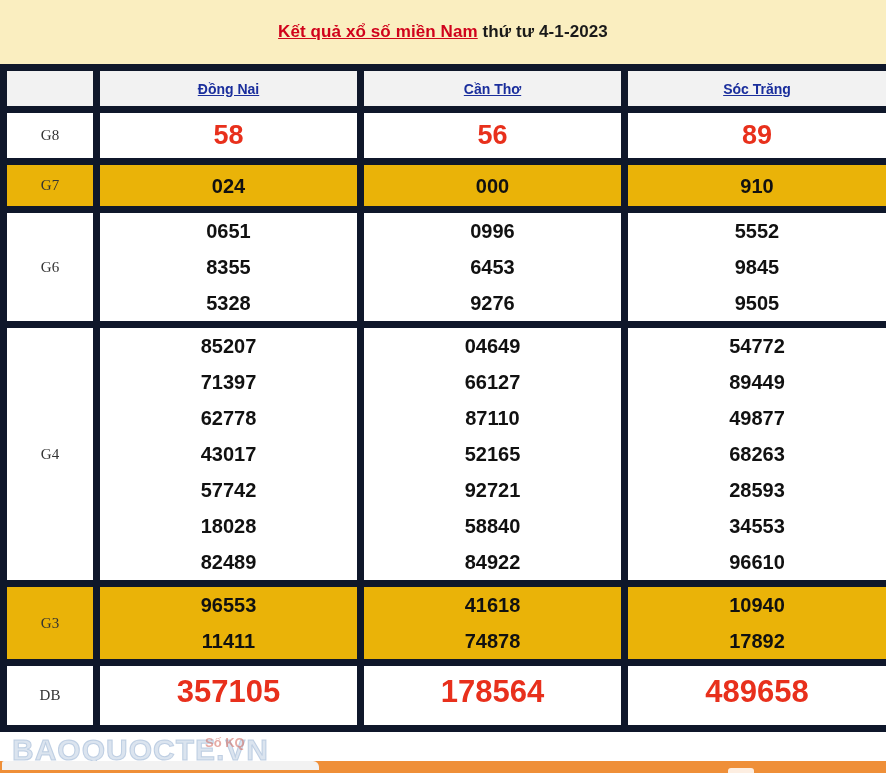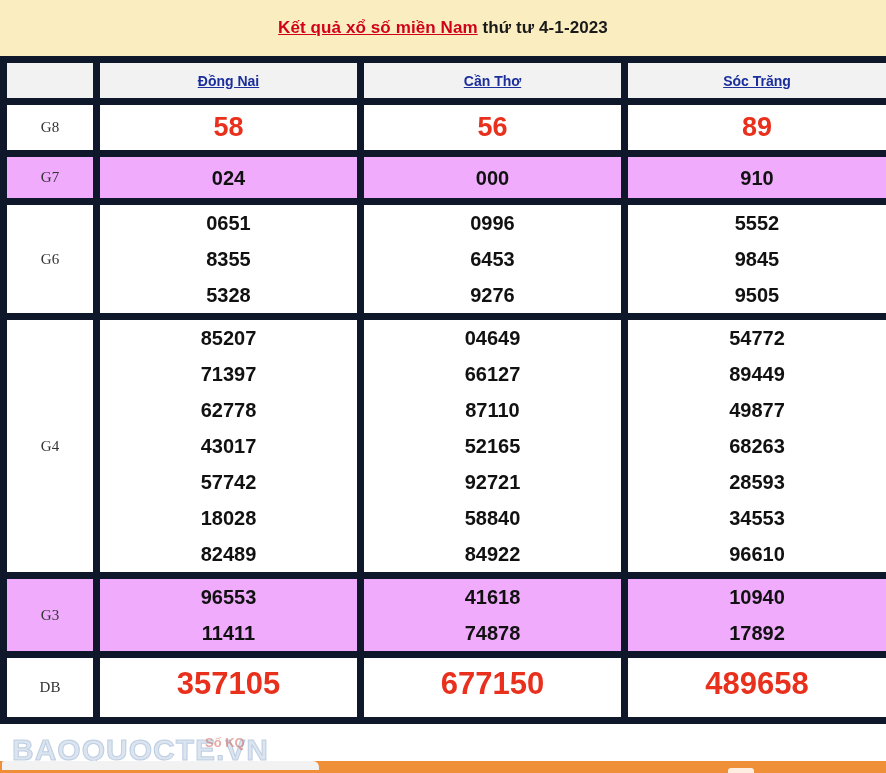--- a/index.html
+++ b/index.html
@@ -16,21 +16,21 @@
   }
   .page {
     width: 886px;
     height: 773px;
     position: relative;
     box-sizing: border-box;
   }
 
   
   .title-bar {
-    height: 56px;
+    height: 64px;
     background: #faeec0;
     display: flex;
     align-items: center;
     justify-content: center;
     box-sizing: border-box;
   }
   .title-text {
     font-size: 17px;
     font-weight: bold;
     color: #1a1a1a;
@@ -68,21 +68,21 @@
     font-weight: bold;
   }
   thead th.blank { background: #f2f2f2; }
   .prov-link {
     color: #1a2e9c;
     text-decoration: underline;
     font-weight: bold;
     font-size: 14px;
   }
 
-  tbody tr.row-alt > td { background: #f0abfc; }
+  tbody tr.row-alt > td { background: #eab308; }
   tbody tr.row-plain > td { background: #ffffff; }
 
   td.prize-label {
     font-family: "Liberation Serif", serif;
     font-size: 15px;
     color: #333333;
     font-weight: normal;
   }
 
   td.nums {
@@ -285,21 +285,21 @@
             <span class="n">10940</span>
             <span class="n">17892</span>
           </td>
         </tr>
         <tr class="row-plain db">
           <td class="prize-label">DB</td>
           <td class="nums">
             <span class="n">357105</span>
           </td>
           <td class="nums">
-            <span class="n">677150</span>
+            <span class="n">178564</span>
           </td>
           <td class="nums">
             <span class="n">489658</span>
           </td>
         </tr>
       </tbody>
   </table>
 
   <div class="watermark">BAOQUOCTE.VN</div>
   <div class="watermark-center">Số KQ</div>

